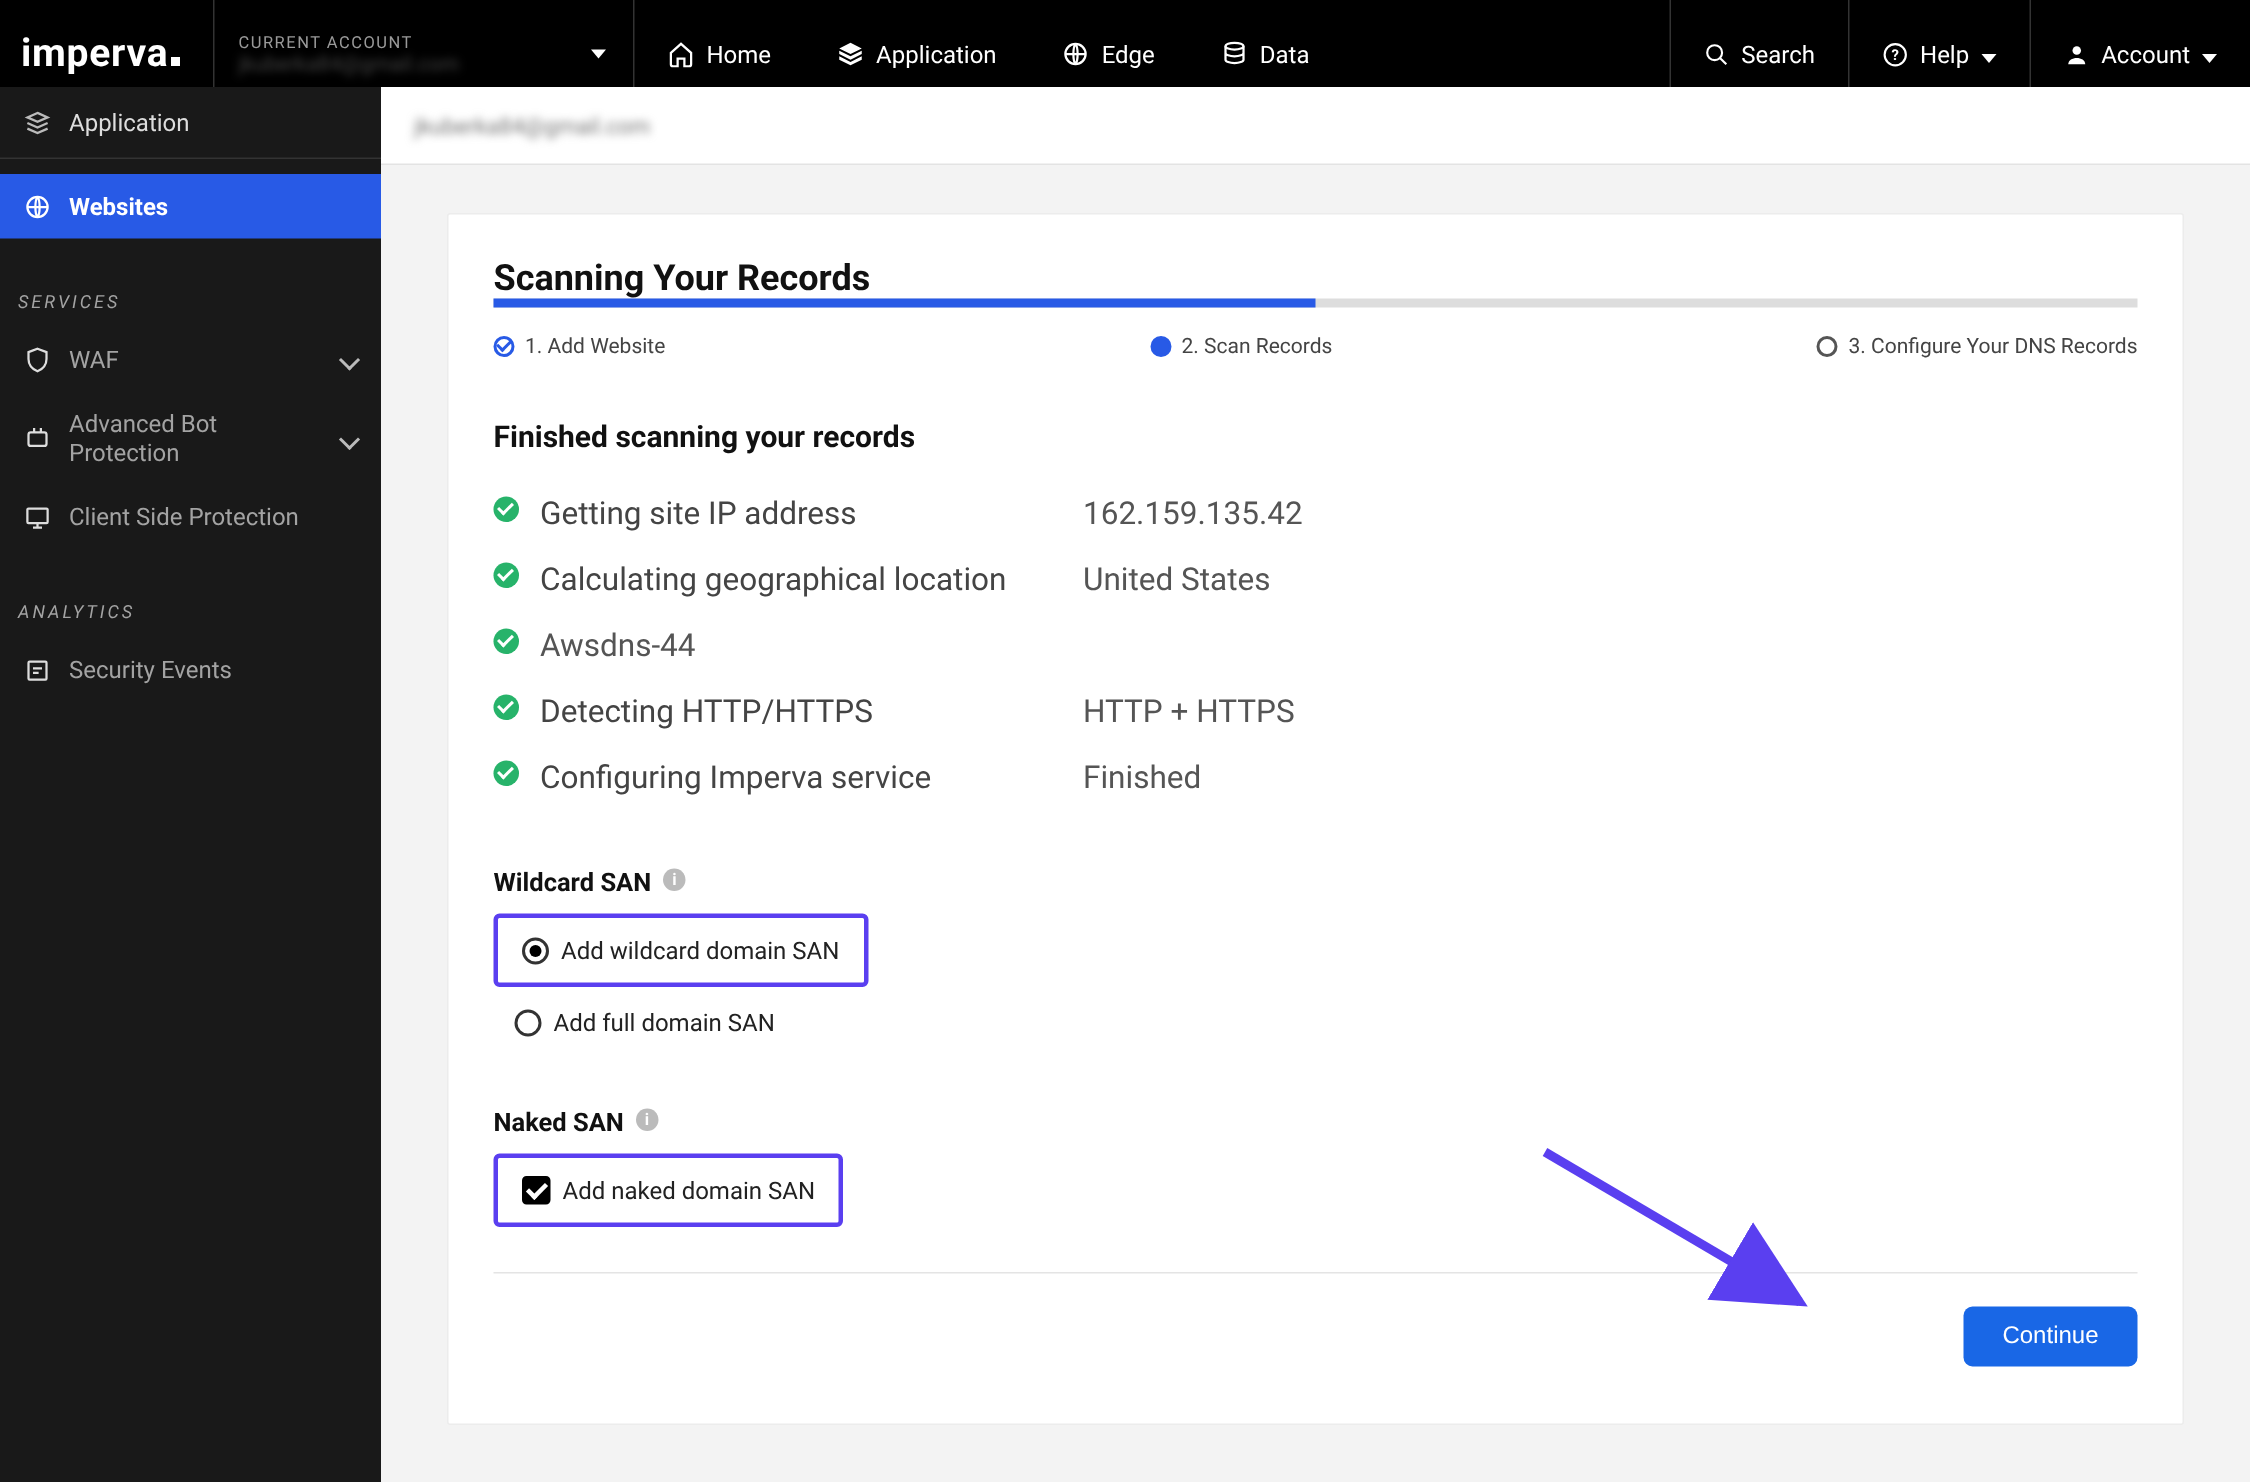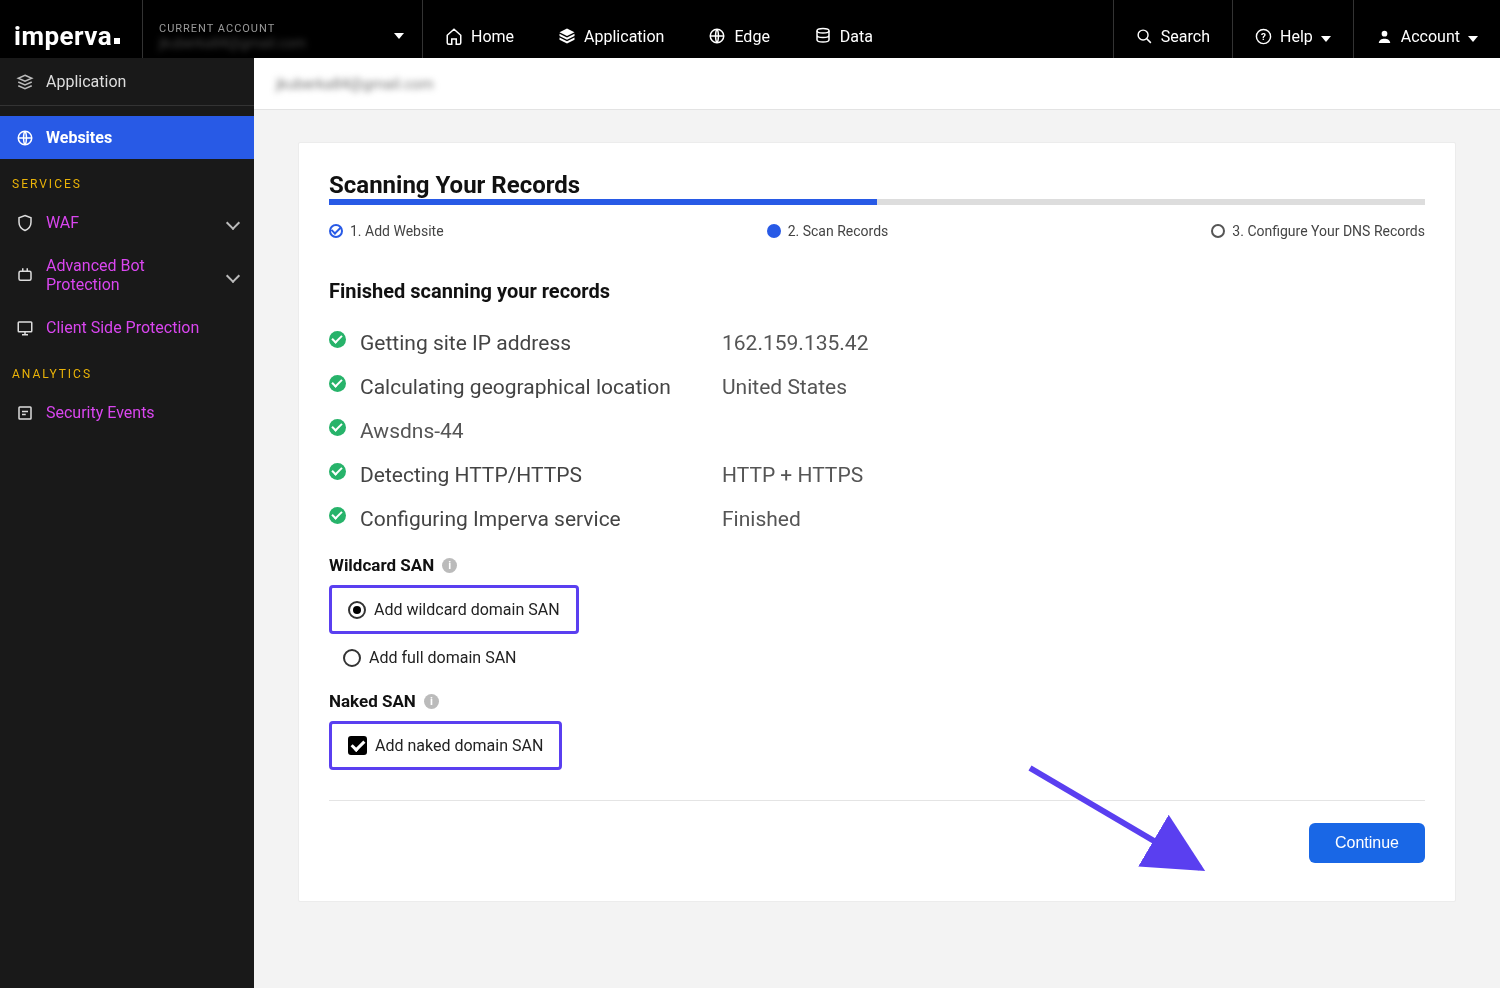--- a/index.html
+++ b/index.html
@@ -20,23 +20,23 @@
   .nav-right { display: flex; align-items: center; height: 100%; }
   .nav-right .nav-item { border-left: 1px solid #333; }
 
   .icon { display: inline-flex; align-items: center; justify-content: center; }
   .caret-down::after { content: ""; border-left: 5px solid transparent; border-right: 5px solid transparent; border-top: 6px solid #fff; display: inline-block; }
 
   
   .sidebar { position: absolute; left: 0; top: 58px; bottom: 0; width: 254px; background: #191919; color: #eee; }
   .side-group-head { display: flex; align-items: center; gap: 12px; padding: 14px 16px; font-size: 16px; color: #ddd; }
   .side-group-sep { border-bottom: 1px solid #333; }
-  .side-item { display: flex; align-items: center; gap: 12px; padding: 12px 16px; font-size: 16px; color: #d946ef; cursor: pointer; position: relative; }
+  .side-item { display: flex; align-items: center; gap: 12px; padding: 12px 16px; font-size: 16px; color: #a3a3a3; cursor: pointer; position: relative; }
   .side-item.active { background: #285ae6; font-weight: 700; color: #fff; }
-  .side-section-label { padding: 18px 12px 10px; font-size: 12px; letter-spacing: 2px; color: #eab308; }
+  .side-section-label { padding: 35px 12px 10px; font-size: 12px; letter-spacing: 2px; color: #a3a3a3; font-style: italic; }
   .side-expand { margin-left: auto; }
   .chev-down::after { content: ""; display: inline-block; width: 8px; height: 8px; border-right: 2px solid #bbb; border-bottom: 2px solid #bbb; transform: rotate(45deg); }
 
   
   .crumbbar { position: absolute; left: 254px; right: 0; top: 58px; height: 52px; border-bottom: 1px solid #e3e3e3; background: #fff; display: flex; align-items: center; padding: 0 22px; color: #888; font-size: 15px; filter: blur(0); }
   .crumb-text { filter: blur(3px); color:#777; }
 
   
   .main { position: absolute; left: 254px; right: 0; top: 110px; bottom: 0; background: #f3f3f3; padding: 32px 44px; overflow: auto; }
   .card { background: #fff; border: 1px solid #ececec; border-radius: 2px; padding: 28px 30px 38px; max-width: 1200px; margin: 0 auto; }
@@ -53,21 +53,21 @@
   .step.future .step-circle { border-color: #555; }
 
   .section-title { font-size: 20px; font-weight: 700; color: #111; margin: 10px 0 18px; }
 
   .result-row { display: flex; align-items: flex-start; gap: 14px; padding: 10px 0; font-size: 21px; color: #444; }
   .result-label { width: 348px; color: #444; }
   .result-value { color: #555; }
   .check { width: 17px; height: 17px; border-radius: 50%; background: #27b36a; position: relative; flex-shrink: 0; }
   .check::after { content: ""; position: absolute; left: 5px; top: 2px; width: 4px; height: 8px; border-right: 2px solid #fff; border-bottom: 2px solid #fff; transform: rotate(45deg); }
 
-  .subhead { font-size: 17px; font-weight: 700; color: #111; margin-top: 14px; display: flex; align-items: center; gap: 8px; }
+  .subhead { font-size: 17px; font-weight: 700; color: #111; margin-top: 38px; display: flex; gap: 8px; }
   .info-dot { width: 15px; height: 15px; border-radius: 50%; background: #bbb; color: #fff; font-size: 11px; display: inline-flex; align-items: center; justify-content: center; font-weight: 700; }
 
   .choice-row { display: flex; align-items: flex-end; gap: 8px; padding: 10px 14px; font-size: 16px; color: #222; cursor: pointer; }
   .hl { border: 3px solid #5a3ff0; border-radius: 4px; display: inline-flex; padding: 0; }
   .hl .choice-row { padding: 12px 16px; }
 
   .radio { width: 18px; height: 18px; border: 2px solid #333; border-radius: 50%; position: relative; flex-shrink: 0; }
   .radio.sel::after { content: ""; position: absolute; left: 3px; top: 3px; right: 3px; bottom: 3px; background: #000; border-radius: 50%; }
   .checkbox { width: 19px; height: 19px; border: 2px solid #000; border-radius: 3px; background: #000; position: relative; flex-shrink: 0; }
   .checkbox.sel::after { content: ""; position: absolute; left: 4px; top: 0px; width: 5px; height: 10px; border-right: 3px solid #fff; border-bottom: 3px solid #fff; transform: rotate(45deg); }

